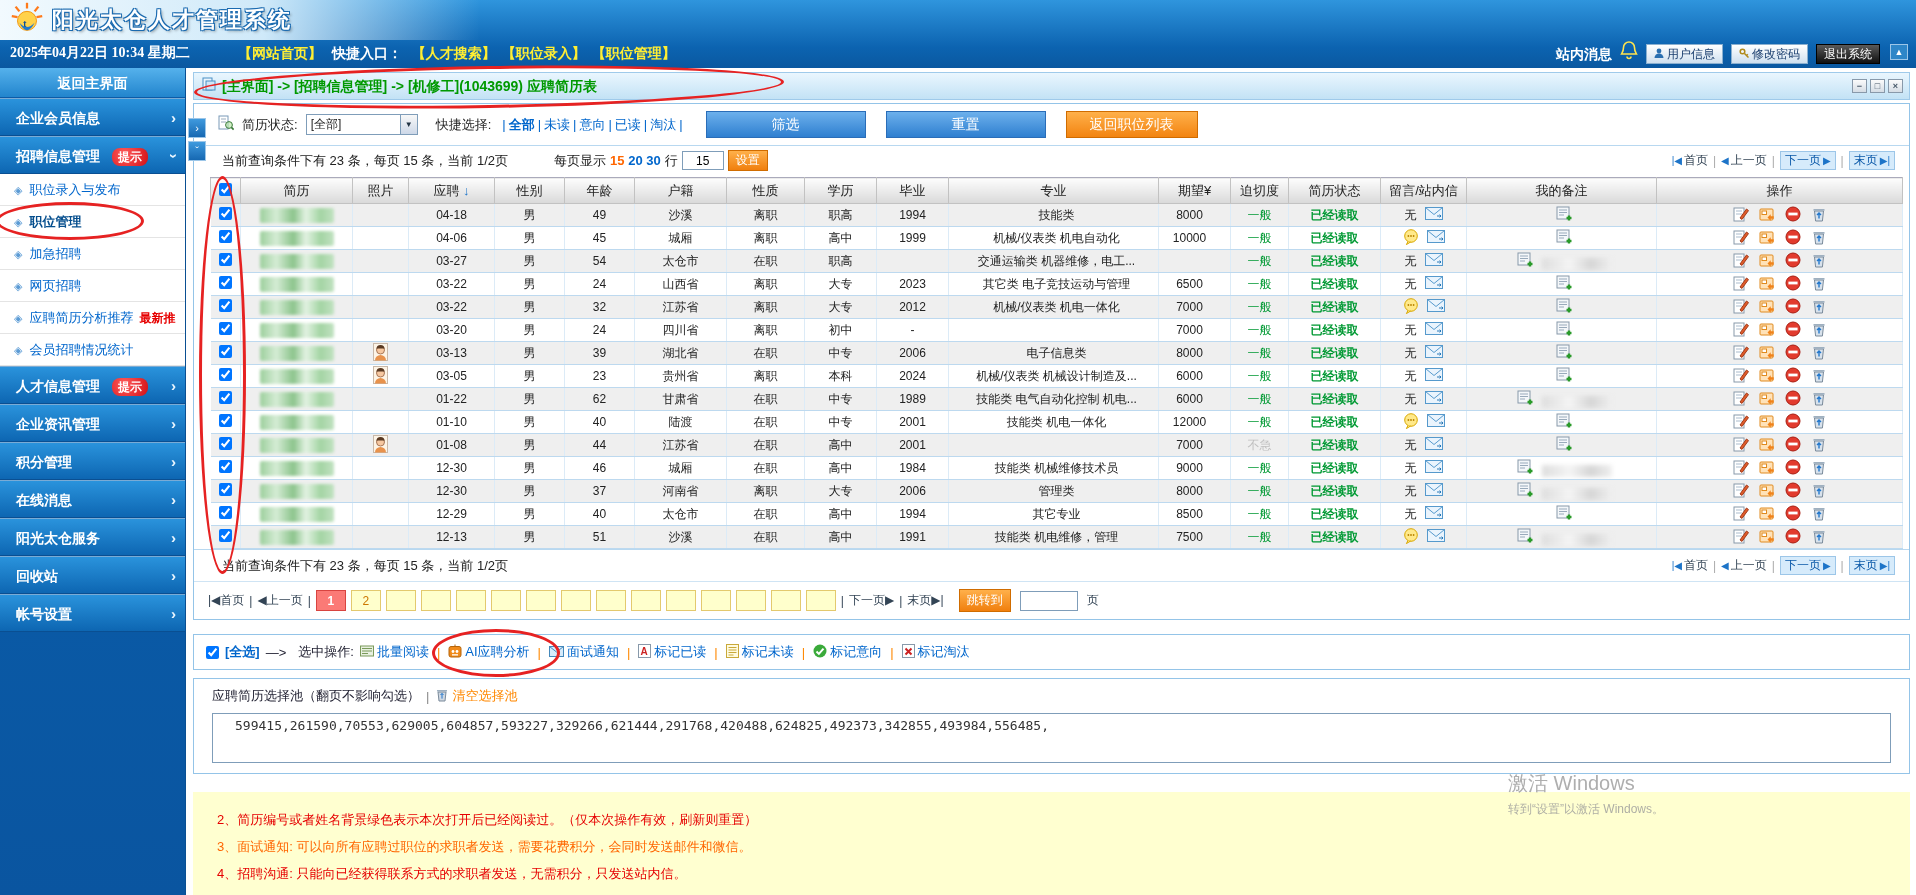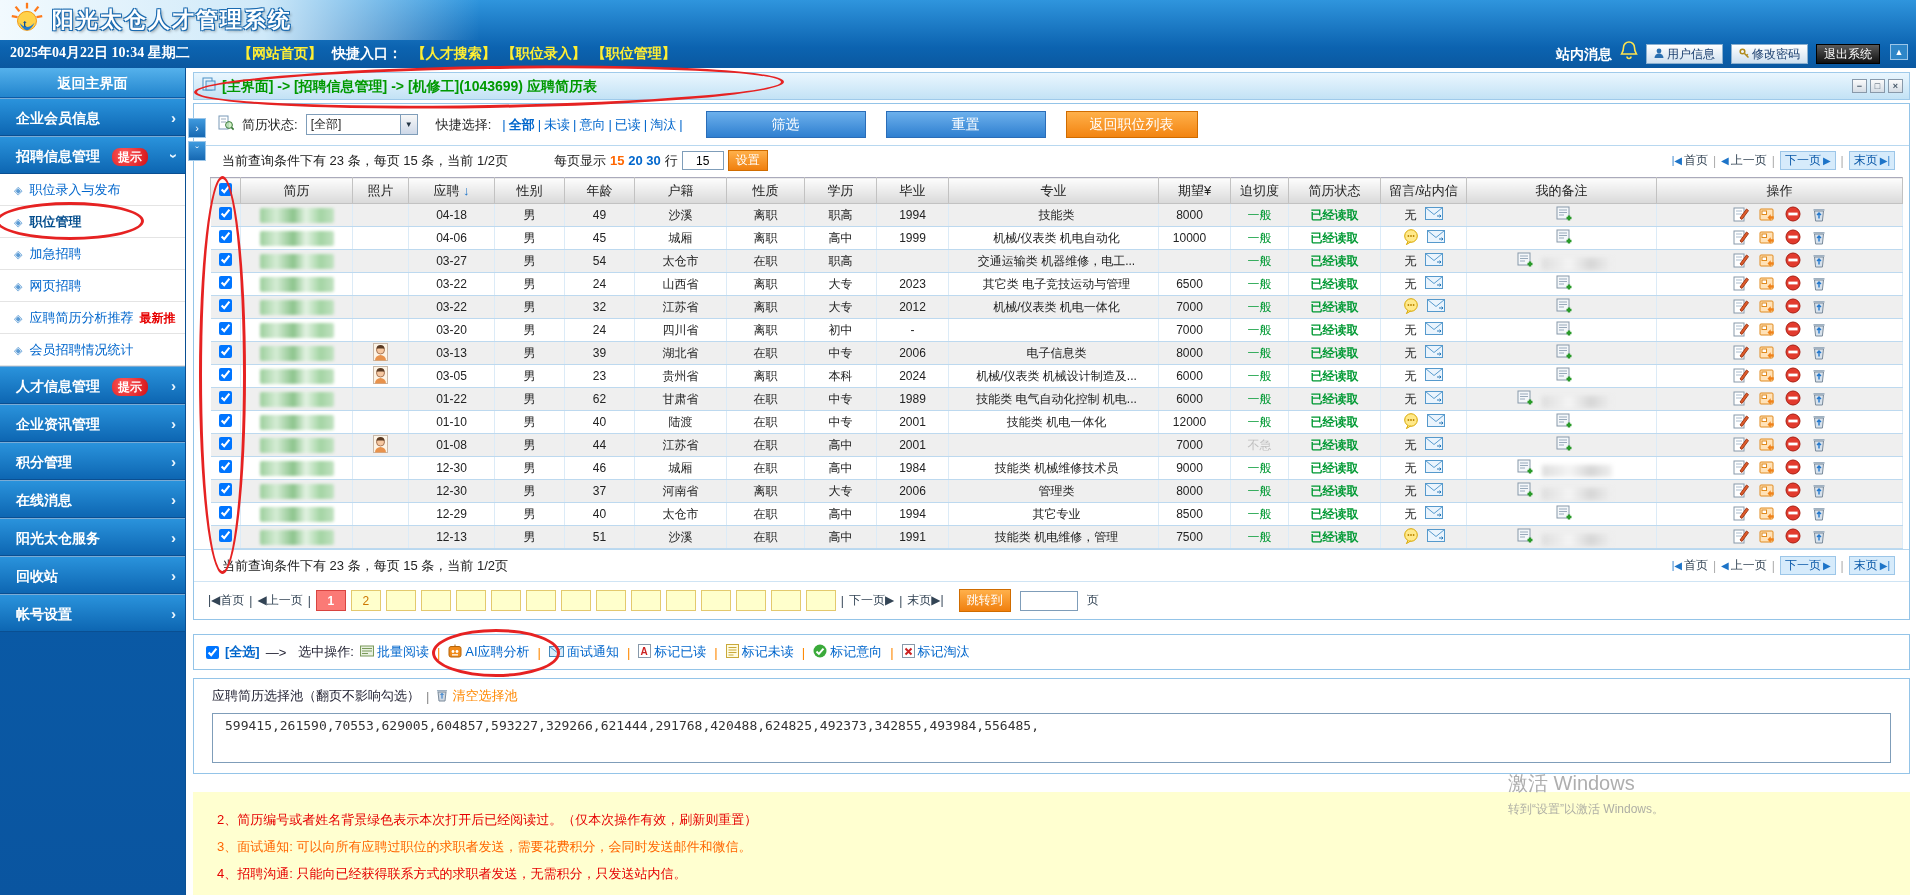--- a/index.html
+++ b/index.html
@@ -132,21 +132,21 @@
     padding-left:12px; gap:6px; font-size:13px; color:#223; }
   .batch-box a { color:#0066cc; text-decoration:none; cursor:pointer; display:inline-flex; align-items:center; gap:3px; position:relative; }
   .batch-box .osep { color:#ff8800; margin:0 2px; }
   .sel-all { color:#0066cc; font-weight:bold; }
 
   .pool-box { margin:8px 6px 0 6px; border:1px solid #94c4e8; padding:8px 0 10px 0; }
   .pool-head { padding-left:18px; font-size:13px; color:#223; display:flex; align-items:center; gap:6px; }
   .pool-head .clear { color:#ff8800; cursor:pointer; display:inline-flex; align-items:center; gap:3px; }
   .pool-box textarea { display:block; margin:8px 14px 0 18px; width:calc(100% - 36px); height:50px;
     border:1px solid #7f9db9; font-family:"DejaVu Sans Mono",monospace; font-size:13px; color:#333;
-    padding:4px 12px; resize:none; overflow-y:scroll; }
+    padding:4px 22px; resize:none; overflow-y:scroll; }
 
   .notes-box { margin:18px 6px 0 6px; background:#ffffd0; padding:14px 10px 16px 24px; font-size:13px;
     line-height:27px; min-height:112px; }
   .notes-box div:nth-child(1){ color:#e60000; }
   .notes-box div:nth-child(2){ color:#ff6600; }
   .notes-box div:nth-child(3){ color:#e60000; }
   .notes-box div:nth-child(4){ color:#e60000; }
 
   .watermark { position:absolute; left:1508px; top:770px; color:#9a9a9a; opacity:.8; z-index:9; }
   .watermark .w1 { font-size:20px; }

